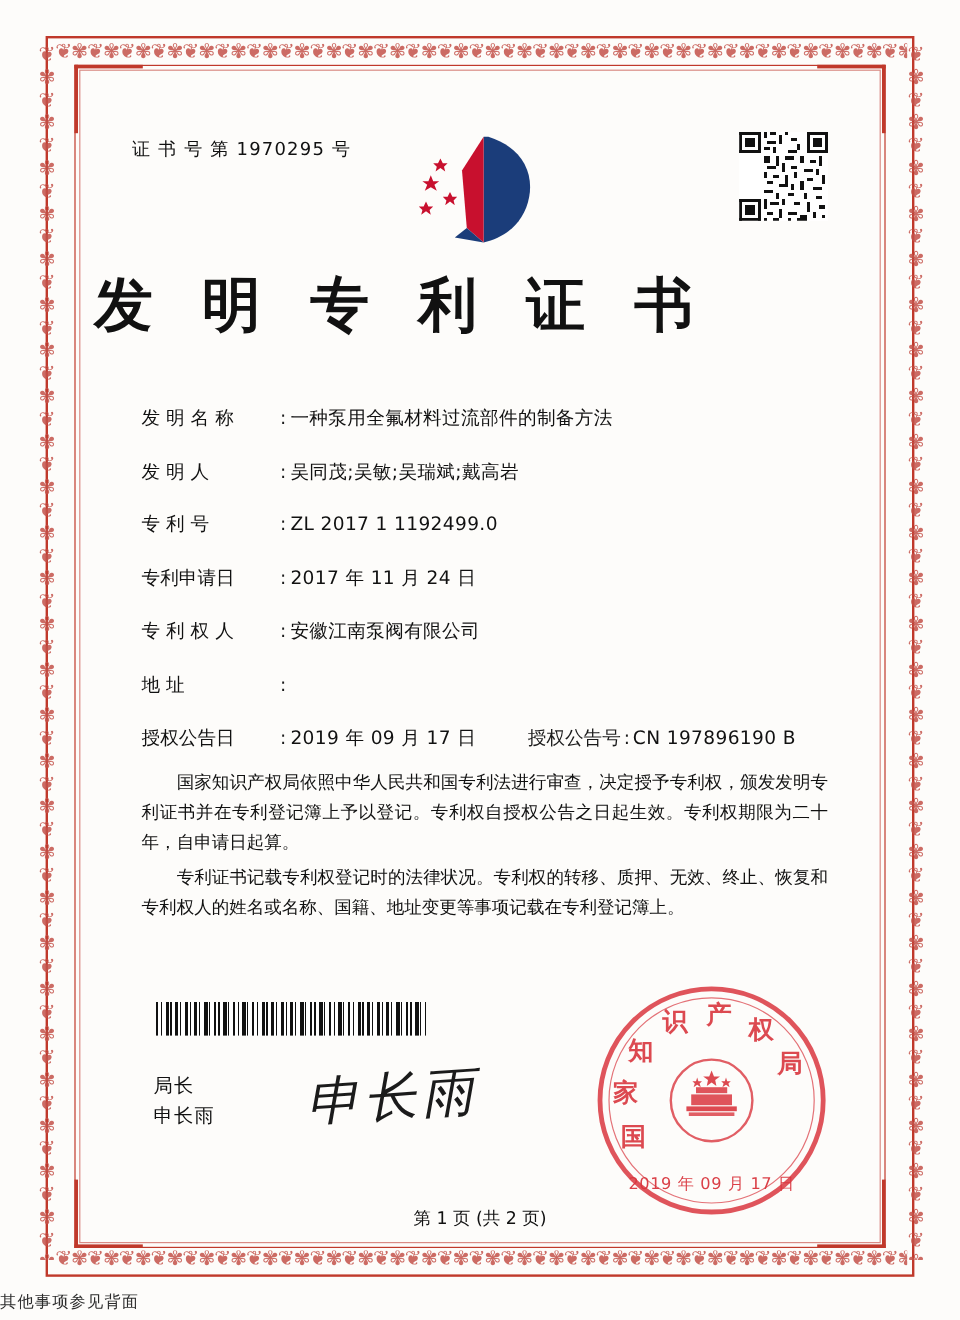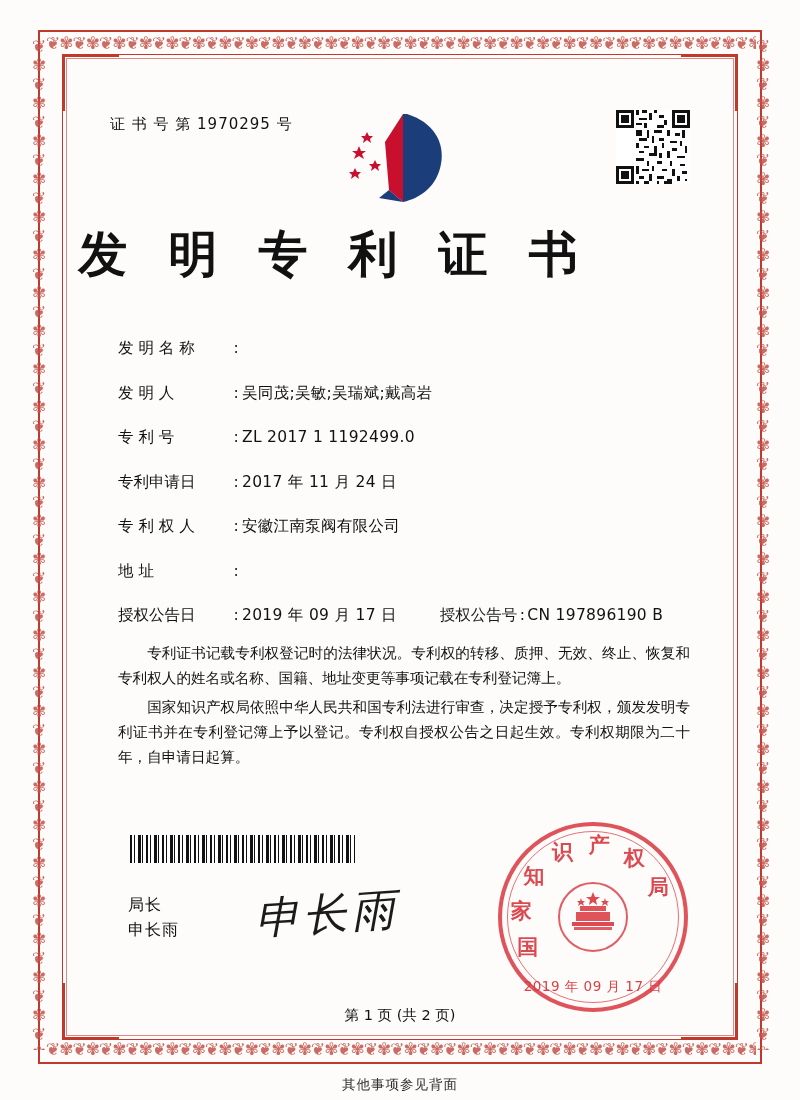--- a/index.html
+++ b/index.html
@@ -283,21 +283,20 @@
     text-align: center;
     font-size: 14.5px;
     color: #111;
     font-family: "DejaVu Sans", sans-serif;
   }
   .footnote {
     position: absolute;
     left: 0;
     top: 1076px;
     width: 800px;
-    text-align: center;
     font-size: 13.5px;
     color: #2b2b2b;
     font-family: "DejaVu Sans", sans-serif;
     letter-spacing: 1px;
   }
 </style>
 </head>
 <body>
 
 <div class="page">
@@ -406,20 +405,21 @@
     </svg>
   </div>
 
   <div class="title">发 明 专 利 证 书</div>
 
   <div class="fields">
 
     <div class="field-row">
       <span class="field-label spread">发 明 名 称</span>
       <span class="field-sep">:</span>
+      <span class="field-value">一种泵用全氟材料过流部件的制备方法</span>
     </div>
 
     <div class="field-row">
       <span class="field-label spread">发 明 人</span>
       <span class="field-sep">:</span>
       <span class="field-value">吴同茂;吴敏;吴瑞斌;戴高岩</span>
     </div>
 
     <div class="field-row">
       <span class="field-label spread">专 利 号</span>
@@ -449,22 +449,22 @@
       <span class="field-sep">:</span>
       <span class="field-value">2019 年 09 月 17 日</span>
       <span class="second-label">授权公告号</span>
       <span class="second-sep">:</span>
       <span class="field-value">CN 197896190 B</span>
     </div>
 
   </div>
 
   <div class="paras">
+    <p>国家知识产权局依照中华人民共和国专利法进行审查，决定授予专利权，颁发发明专利证书并在专利登记簿上予以登记。专利权自授权公告之日起生效。专利权期限为二十年，自申请日起算。</p>
     <p>专利证书记载专利权登记时的法律状况。专利权的转移、质押、无效、终止、恢复和专利权人的姓名或名称、国籍、地址变更等事项记载在专利登记簿上。</p>
-    <p>国家知识产权局依照中华人民共和国专利法进行审查，决定授予专利权，颁发发明专利证书并在专利登记簿上予以登记。专利权自授权公告之日起生效。专利权期限为二十年，自申请日起算。</p>
   </div>
 
   <div class="barcode"></div>
 
   <div class="sign-block">
     <div>局长</div>
     <div>申长雨</div>
   </div>
   <div class="signature">申长雨</div>
 

